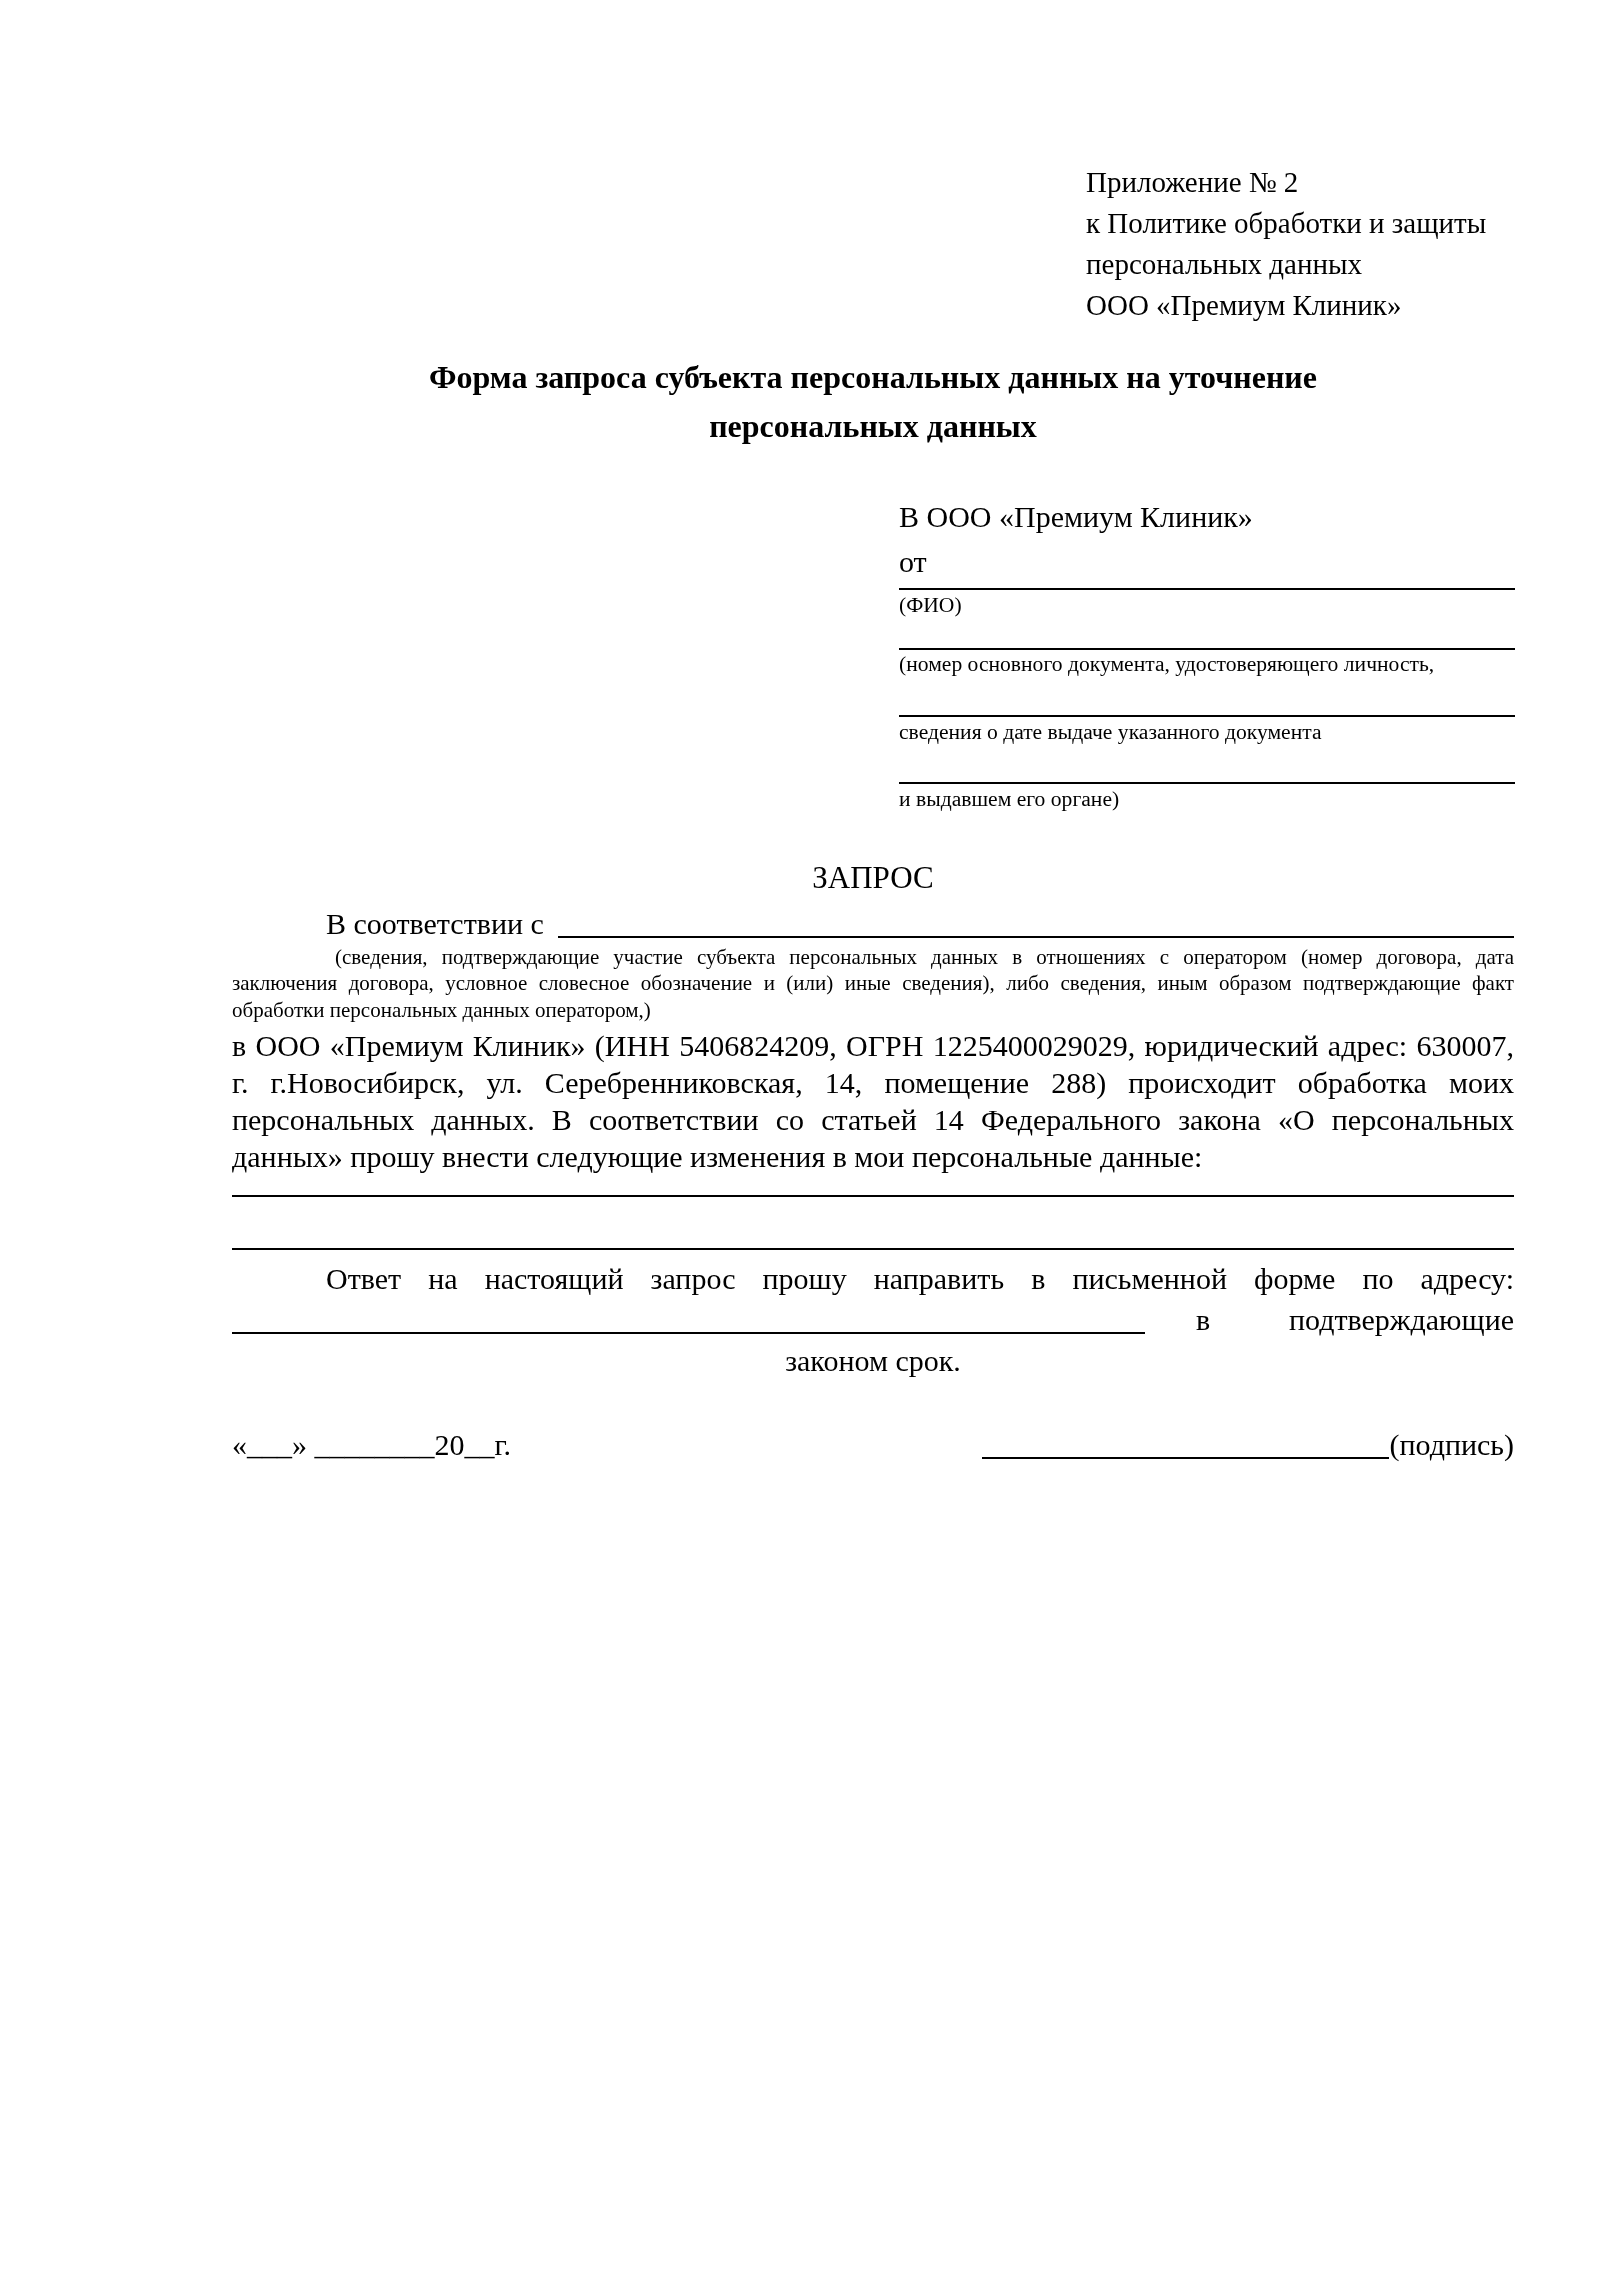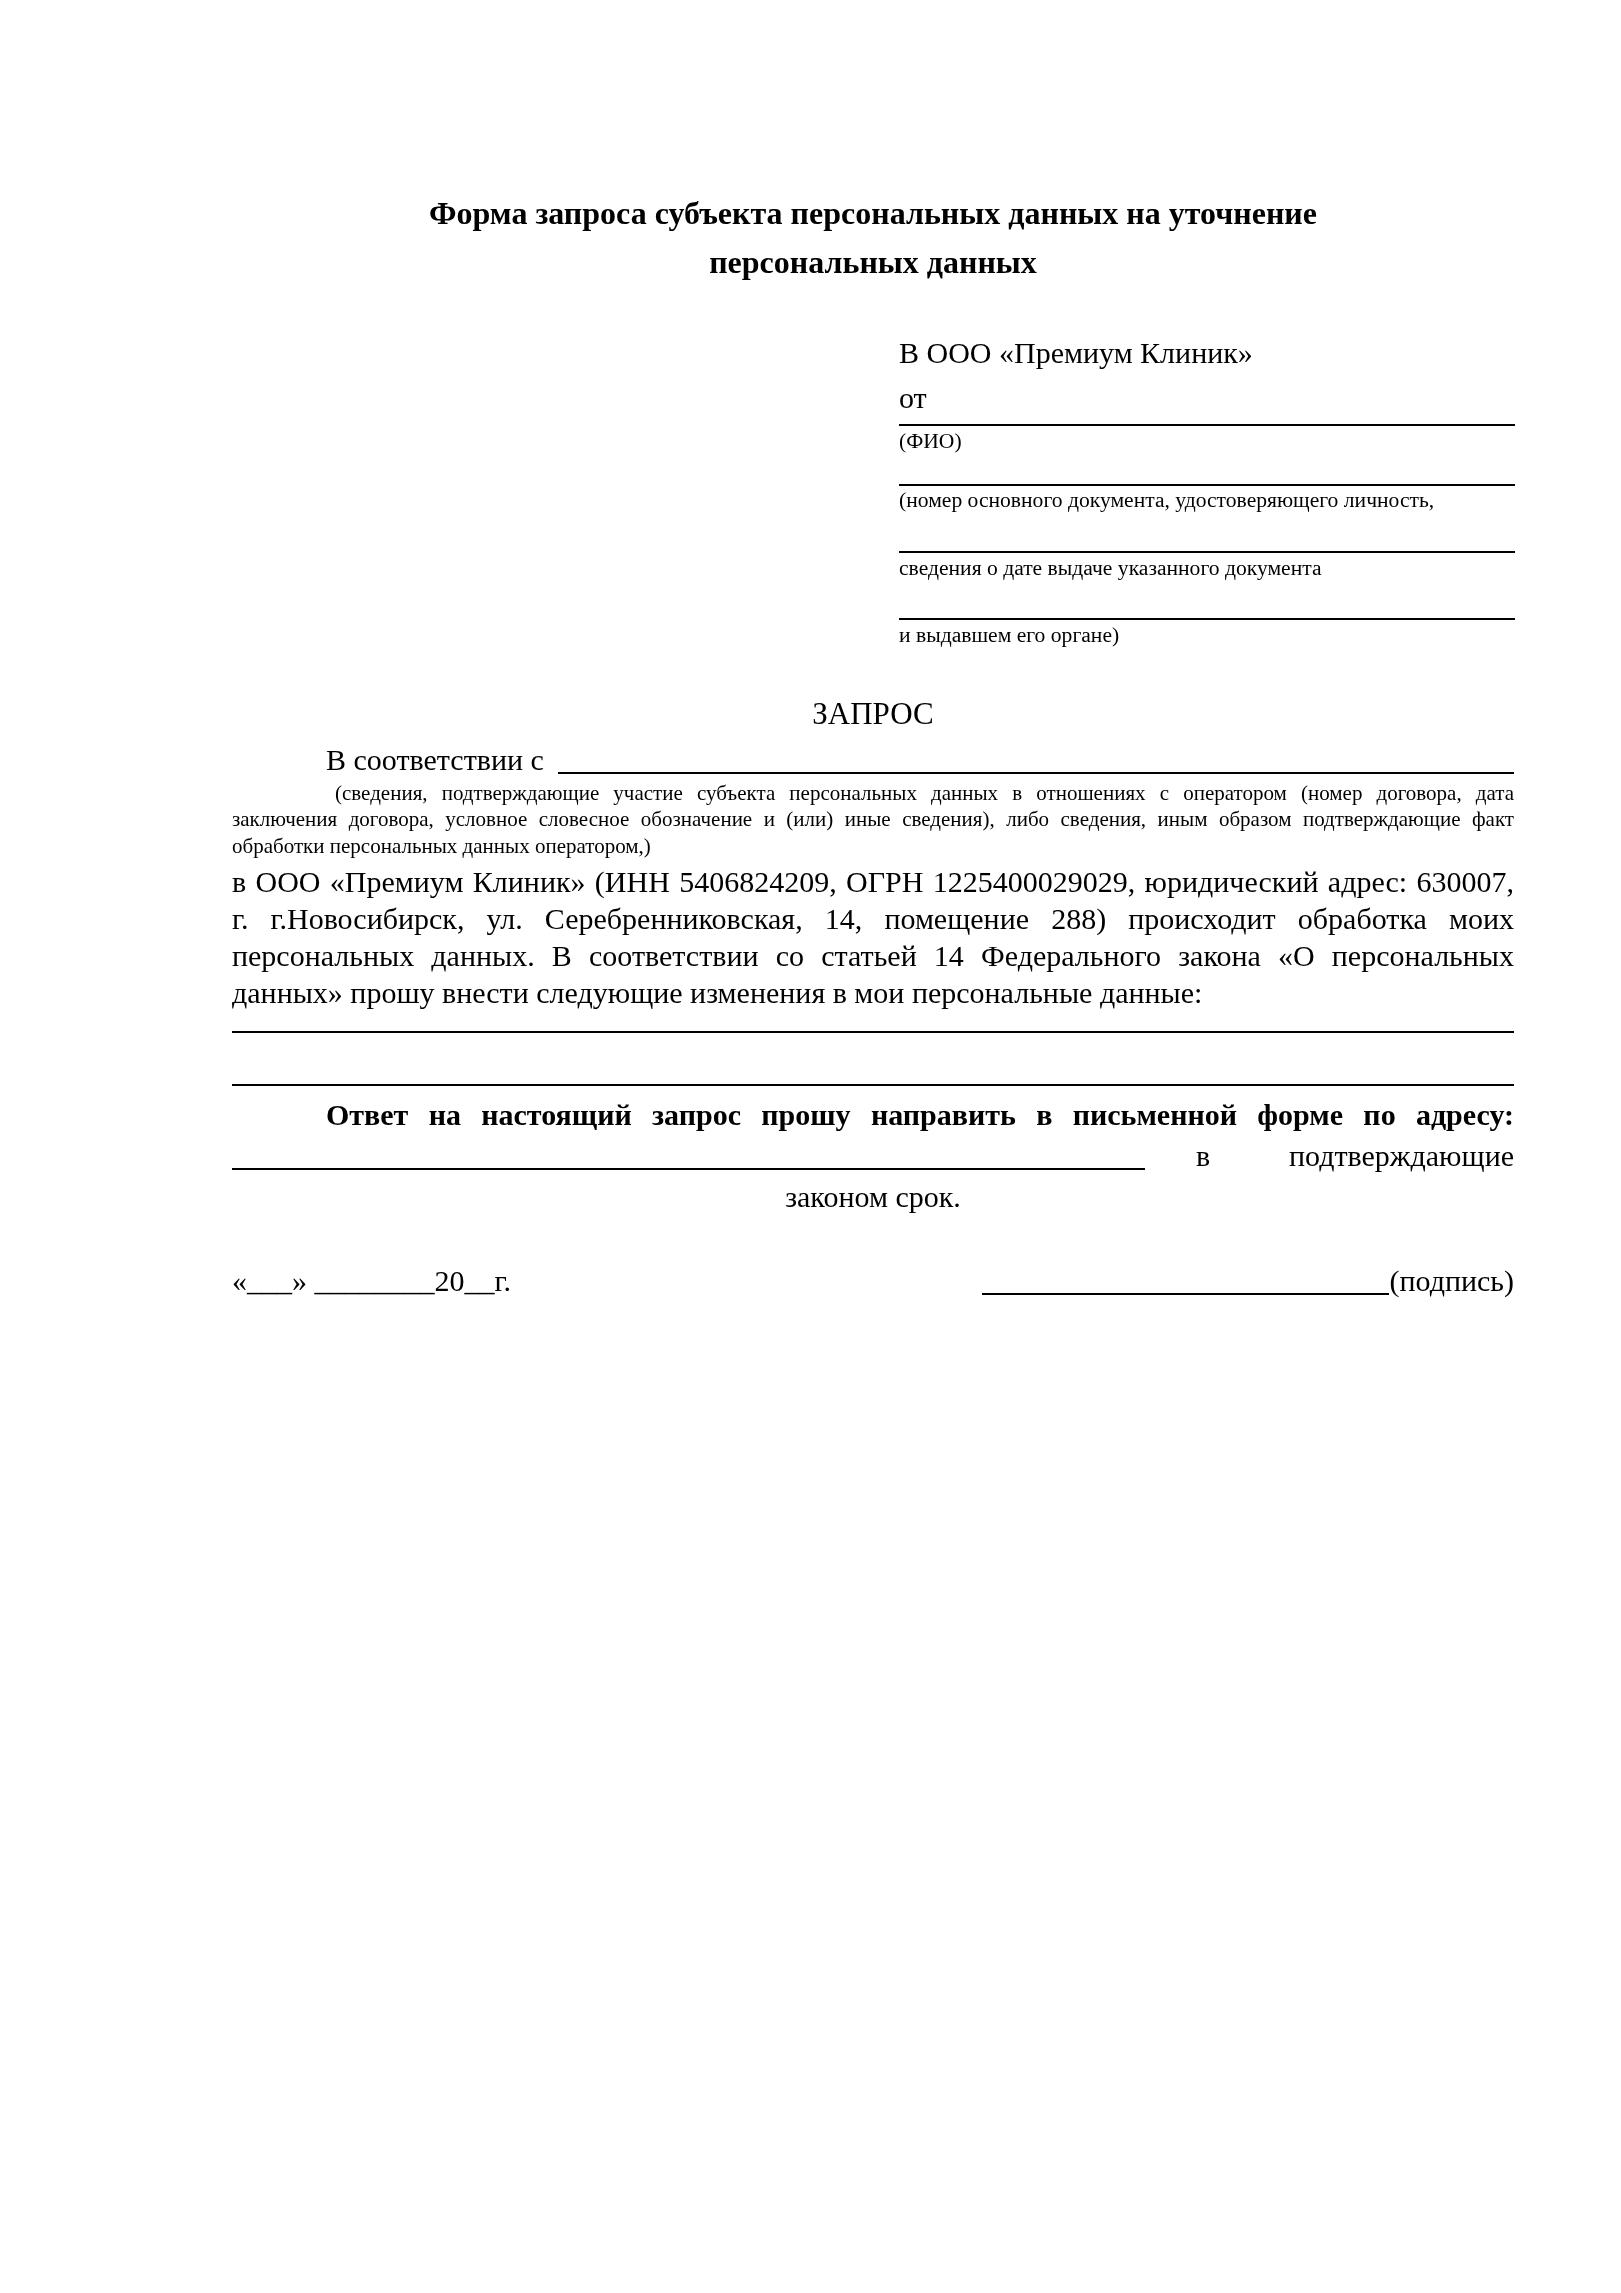--- a/index.html
+++ b/index.html
@@ -84,21 +84,20 @@
   .write-line { border-bottom: 2.9px solid #000; }
   .write-line.w1 { height: 19.6px; }
   .write-line.w2 { height: 51px; }
   .reply-line1 {
     margin-top: 7.8px;
     font-size: 30px;
     line-height: 41px;
     text-indent: 94px;
     text-align: justify;
     text-align-last: justify;
-    font-weight: bold;
   }
   .reply-line2 {
     display: flex;
     align-items: flex-end;
     font-size: 30px;
     line-height: 41px;
   }
   .reply-fill {
     width: 913px;
     border-bottom: 2.9px solid #000;
@@ -124,20 +123,26 @@
     width: 407px;
     border-bottom: 2.9px solid #000;
     margin-bottom: 5.9px;
   }
 </style>
 </head>
 <body>
 
 <div class="page">
 
+  <div class="appendix">
+    <div>Приложение № 2</div>
+    <div>к Политике обработки и защиты</div>
+    <div>персональных данных</div>
+    <div>ООО «Премиум Клиник»</div>
+  </div>
 
   <div class="doc-title">Форма запроса субъекта персональных данных на уточнение персональных данных</div>
 
   <div class="recipient">
     <div>В ООО «Премиум Клиник»</div>
     <div class="recipient-from">от</div>
 
     <div class="field f1">
       <div class="field-rule"></div>
       <div class="field-caption">(ФИО)</div>

